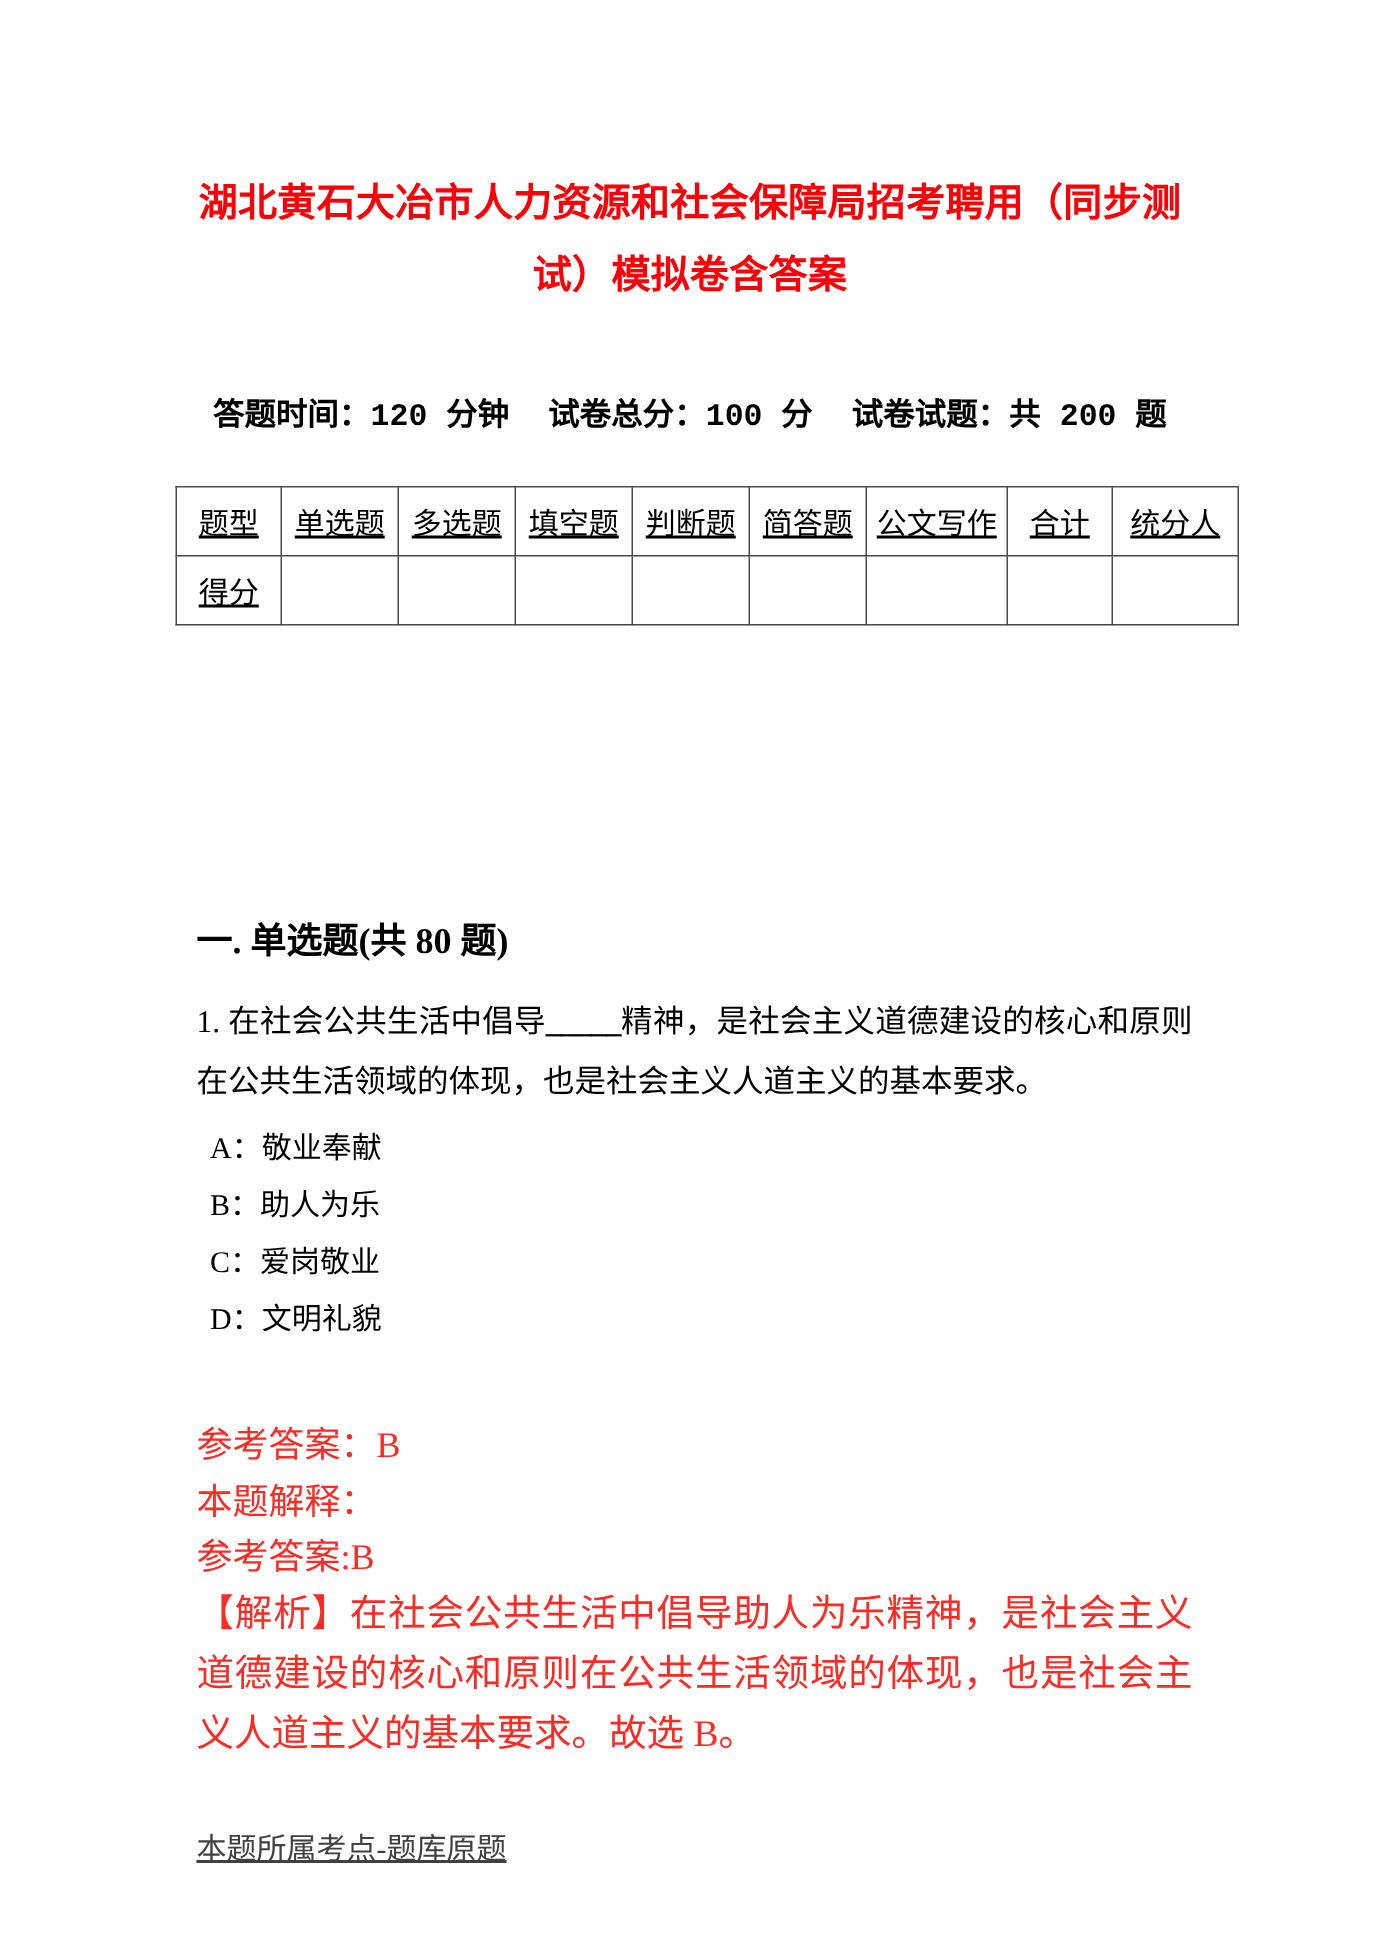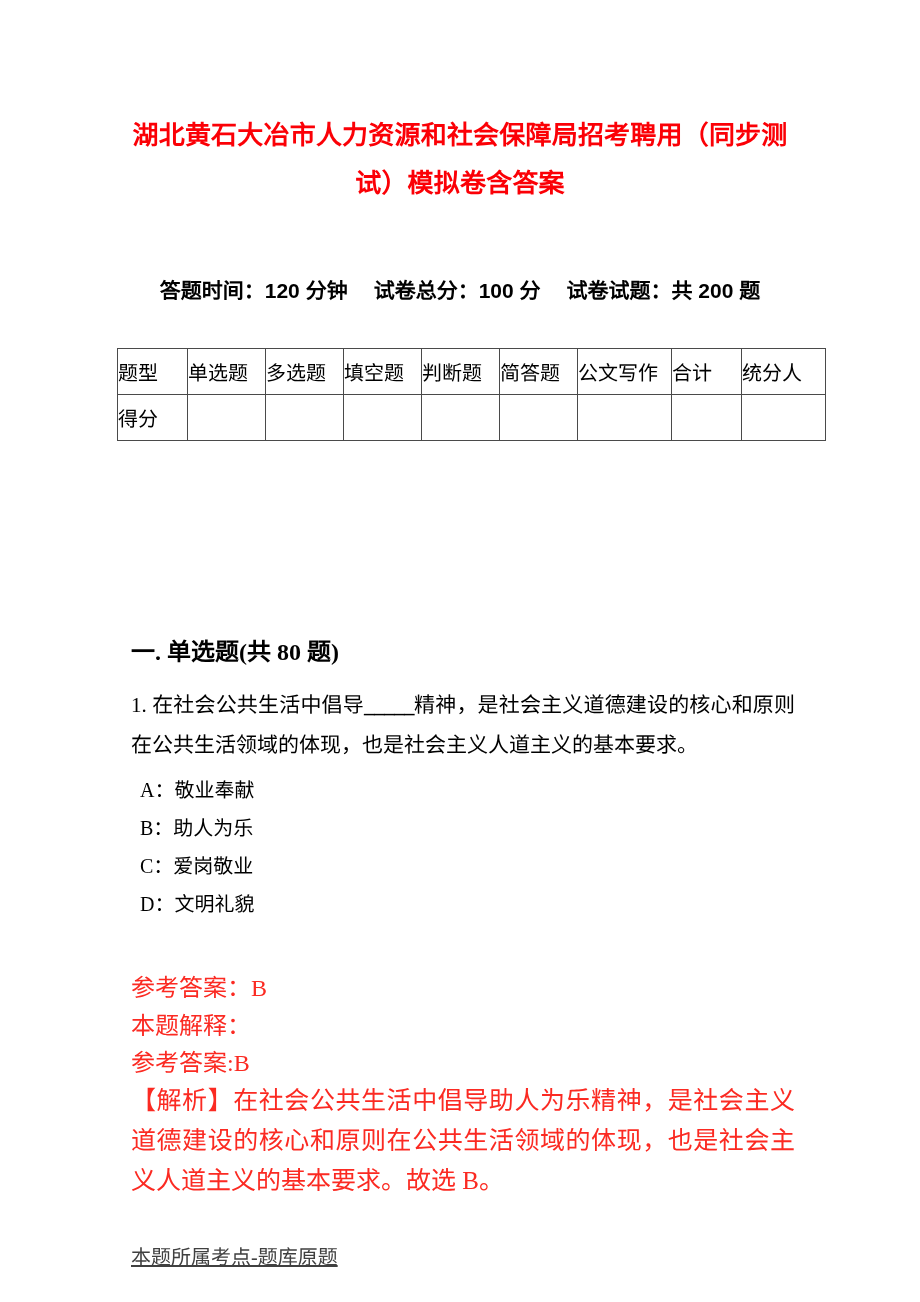--- a/index.html
+++ b/index.html
@@ -35,45 +35,46 @@
     padding-top: 112px;
     letter-spacing: 0.2px;
   }
 
   
   .exam-meta {
     text-align: center;
     font-weight: bold;
     font-size: 21px;
     line-height: 30px;
-    margin: 16px;
+    margin: 4px;
     padding-top: 52px;
-    font-family: Liberation Sans, sans-serif;
+    font-family: Liberation Mono, monospace;
   }
   .exam-meta .meta-item { white-space: nowrap; }
   .exam-meta .meta-gap { display: inline-block; width: 26px; }
 
   
   .score-table-wrap {
     padding-top: 26px;
     padding-left: 117px;
   }
   table.score-table {
     border-collapse: collapse;
     table-layout: fixed;
     width: 686px;
   }
   table.score-table td {
     border: 1px solid #4a4a4a;
     height: 45px;
-    text-align: left;
+    text-align: center;
     vertical-align: middle;
     font-size: 20px;
     font-family: "Liberation Serif", "DejaVu Serif", serif;
     padding: 0;
+    text-decoration: underline;
   }
   table.score-table col.c-type  { width: 70px; }
   table.score-table col.c-norm  { width: 78px; }
   table.score-table col.c-wide  { width: 94px; }
   table.score-table col.c-sum   { width: 70px; }
   table.score-table col.c-stat  { width: 84px; }
 
   
   .section-heading {
     font-weight: bold;

